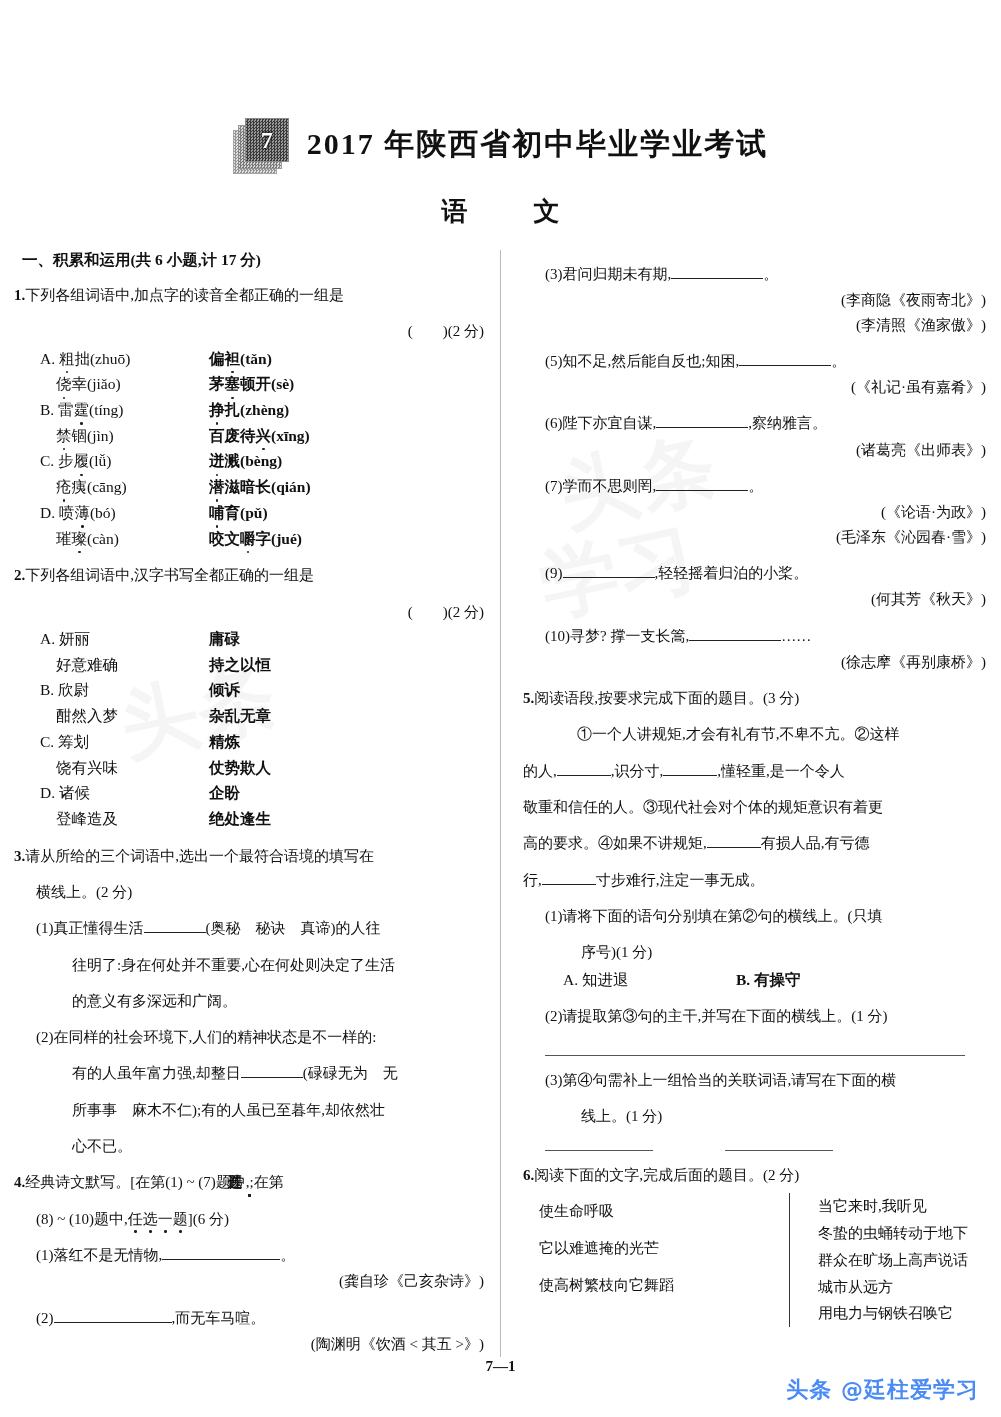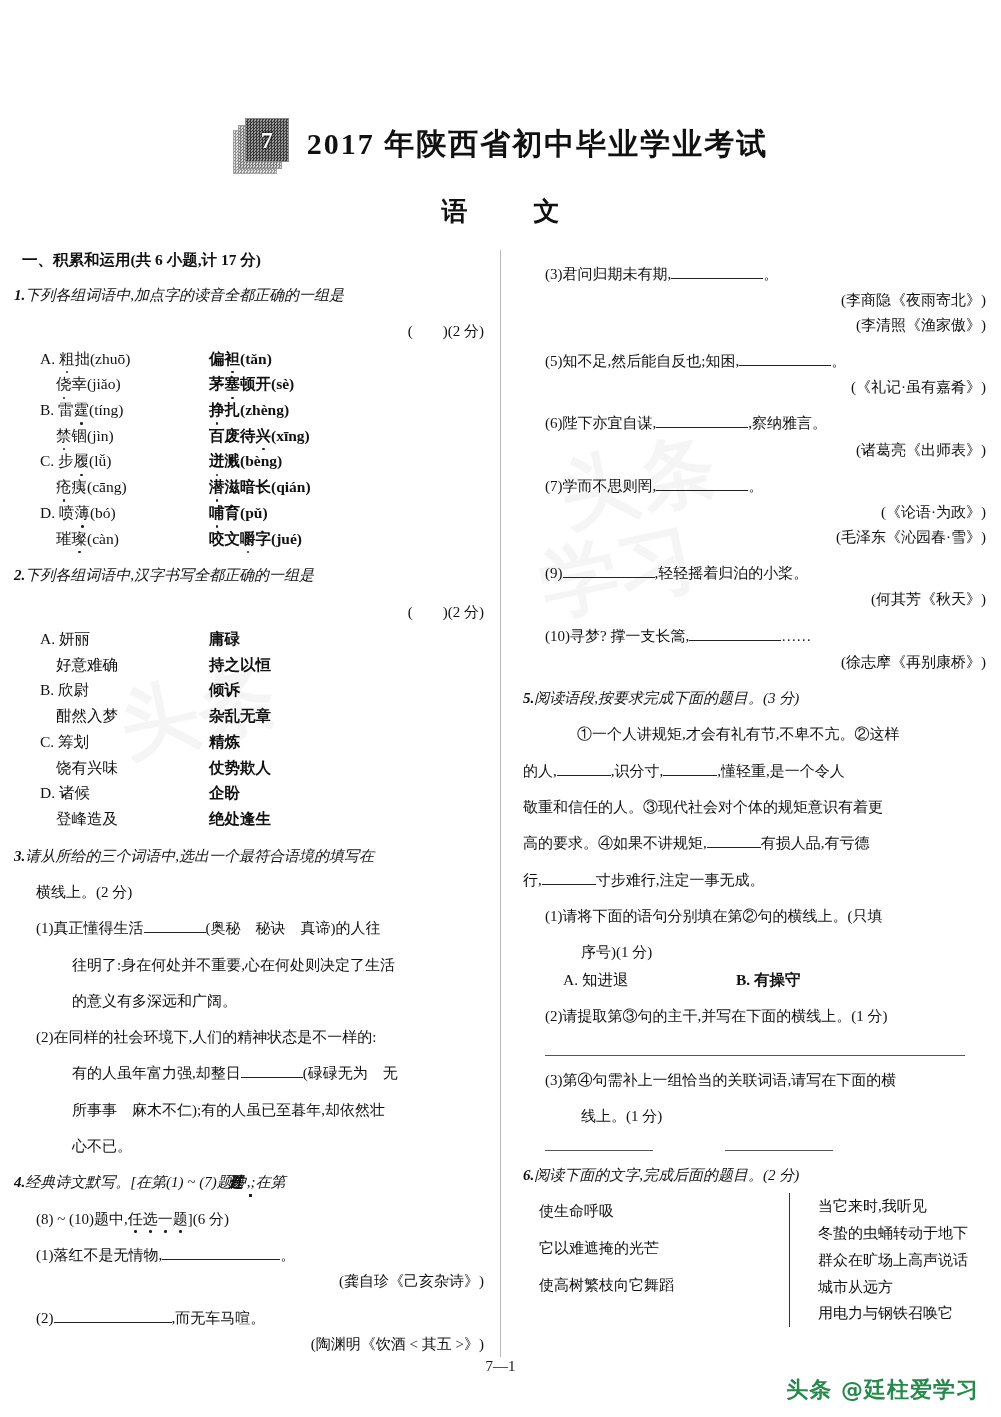--- a/index.html
+++ b/index.html
@@ -57,21 +57,21 @@
   .col-left  { padding:0 16px 0 14px; }
   .col-right { padding:0 14px 0 22px; border-left:1px solid #b9b9b9; }
 
   .sec-head {
     font-weight:bold; font-size:15.5px; margin:0 0 7px 8px;
   }
   .q {
     font-size:15px; line-height:1.62; margin:12px 0 2px 0;
   }
   .q-num { font-weight:bold; }
-  .indent1 { padding-left:22px; text-indent:-22px;font-style:italic; }
+  .indent1 { padding-left:22px; text-indent:-22px; }
   .indent2 { padding-left:40px; text-indent:-18px; }
   .indent3 { padding-left:58px; }
   .right-a { text-align:right; }
   .src { text-align:right; font-size:15px; line-height:1.62; }
 
   
   .optrow {
     display:flex; font-size:15.5px; line-height:1.66;
   }
   .optrow .c1 { width:195px; flex:0 0 195px; padding-left:42px; box-sizing:border-box; }
@@ -101,25 +101,25 @@
     display:flex; margin-top:6px; font-size:15px;
     font-family:"Liberation Serif","DejaVu Serif",serif;
   }
   .poem .pcol { padding-left:16px; }
   .poem .pcol.left  { width:250px; flex:0 0 250px; line-height:2.45; }
   .poem .pcol.right { border-left:1px solid #333; padding-left:28px; line-height:1.78; }
 
   
   .page-no {
     position:absolute; left:0; right:0; bottom:42px;
-    text-align:center; font-size:15px; font-weight:normal;
+    text-align:center; font-size:15px; font-weight:bold;
   }
   .watermark {
     position:absolute; right:22px; bottom:12px;
-    font-size:22px; font-weight:bold; color:#15803d;
+    font-size:22px; font-weight:bold; color:#3b82f6;
     font-family:"DejaVu Sans","Liberation Sans",sans-serif;
     letter-spacing:1px; opacity:.92;
   }
   .wm-ghost {
     position:absolute; pointer-events:none; user-select:none;
     color:#000; opacity:.035; font-weight:bold; font-size:78px;
     font-family:"DejaVu Sans","Liberation Sans",sans-serif;
     transform:rotate(-12deg);
   }
 </style>

